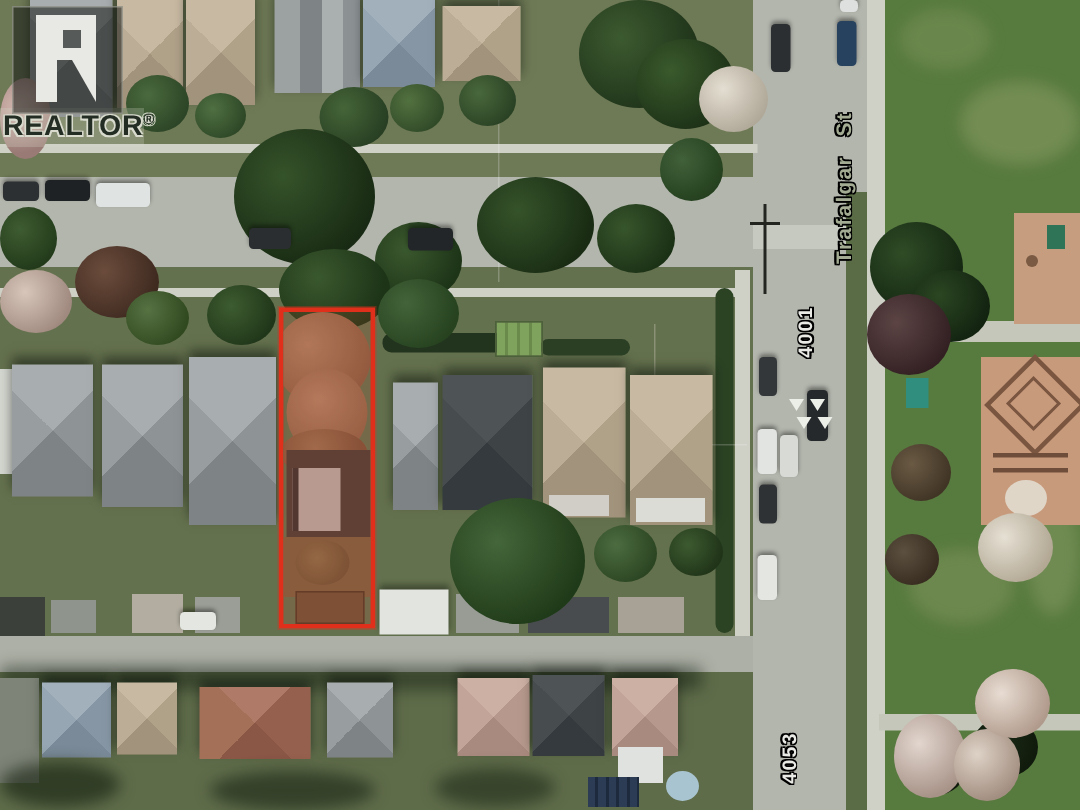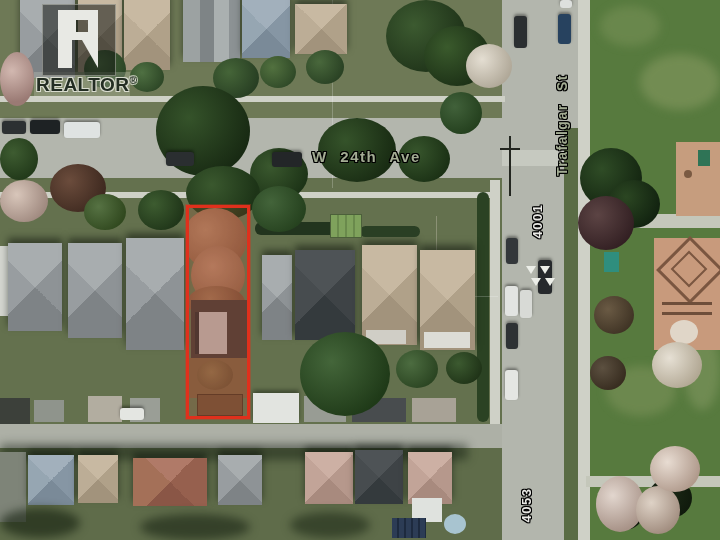--- a/index.html
+++ b/index.html
@@ -193,26 +193,25 @@
   <div class="car" style="left:120px;top:408px;width:24px;height:12px;background:#e4e6e2;"></div>
 
   <div class="tri" style="left:526px;top:266px;"></div>
   <div class="tri" style="left:540px;top:266px;"></div>
   <div class="tri" style="left:531px;top:278px;"></div>
   <div class="tri" style="left:545px;top:278px;"></div>
 
   <div class="abs" style="left:509px;top:136px;width:2px;height:60px;background:#232620;"></div>
   <div class="abs" style="left:500px;top:148px;width:20px;height:2px;background:#232620;"></div>
 
-  <div class="maplabel green-label" style="left:312px;top:148px;">W 24th Ave</div>
   <div class="maplabel green-label vlabel" style="left:562px;top:125px;font-size:14px;">Trafalgar St</div>
   <div class="maplabel white-label vlabel" style="left:537px;top:221px;">4001</div>
   <div class="maplabel white-label vlabel" style="left:526px;top:505px;">4053</div>
 
-  <div class="abs" style="left:0;top:0;width:100px;height:74px;z-index:50;margin-left:34px;">
+  <div class="abs" style="left:0;top:0;width:100px;height:74px;z-index:50;">
     <div class="abs" style="left:0;top:72px;width:96px;height:26px;background:rgba(215,218,205,.25);"></div>
     <div class="abs" style="left:8px;top:4px;width:72px;height:70px;background:rgba(18,22,18,.55);border:1px solid rgba(240,240,230,.4);">
       <svg width="48" height="58" viewBox="0 0 48 58" style="position:absolute;left:11px;top:5px;">
         <path fill="#e8e9e4" fill-rule="evenodd" d="M4 0 H44 V30 H18 V58 H4 Z M22 10 H34 V22 H22 Z"></path>
         <polygon fill="#e8e9e4" points="28,30 44,30 44,58"></polygon>
       </svg>
     </div>
     <div class="wordmark">
       <span>REALTOR</span><span style="font-size:10px;vertical-align:super;">®</span>
     </div>

